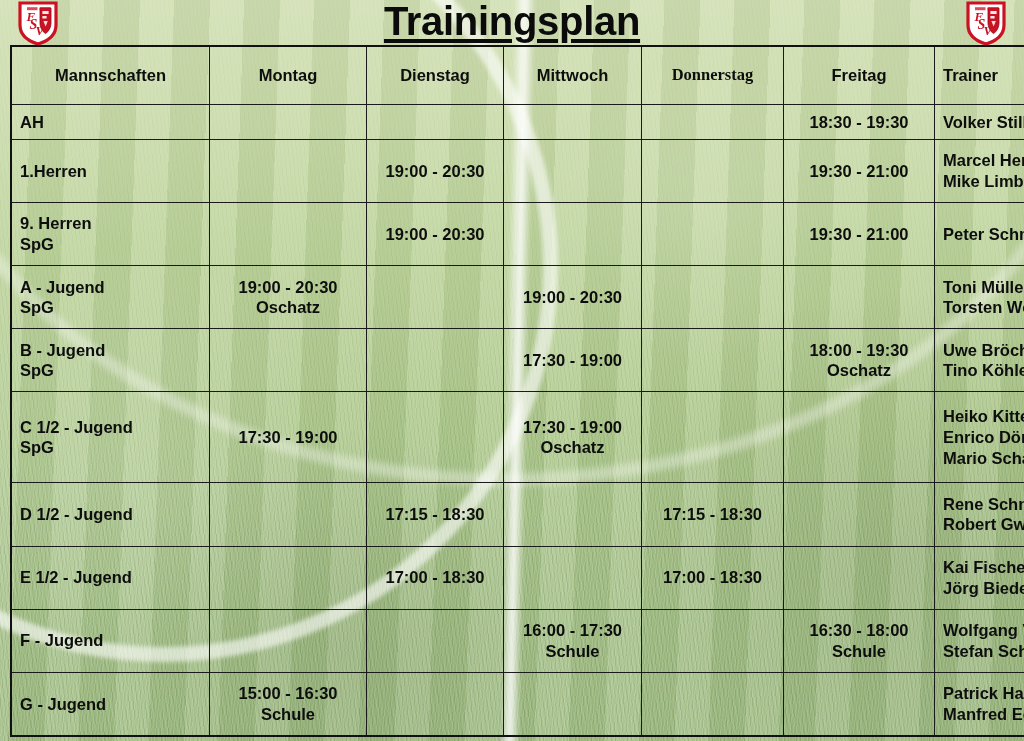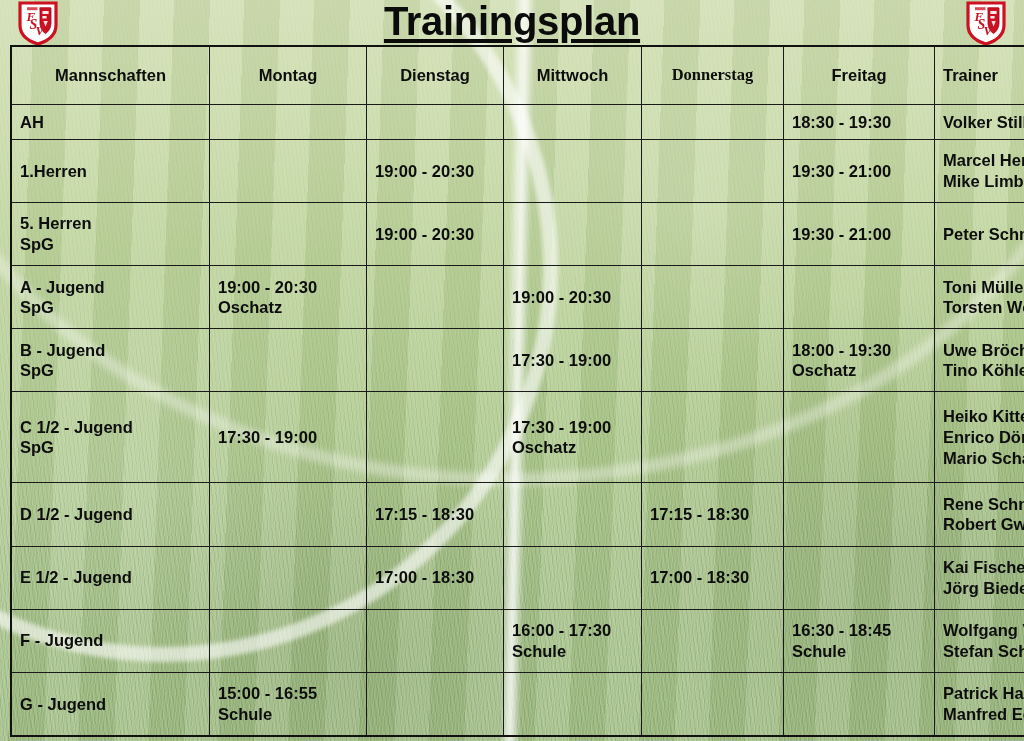--- a/index.html
+++ b/index.html
@@ -91,21 +91,21 @@
   th.col-day-tue{width:120px;margin-top:44px;}
   th.col-day-wed{width:121px;}
   th.col-day-thu{width:125px;font-family:Liberation Serif, serif;}
   th.col-day-fri{width:134px;}
   th.col-trainer{width:183px;}
 
   thead th{height:53px;font-size:19px;text-align:center;}
   thead th.left{text-align:left;padding-left:9px;}
 
   td.team{text-align:left;font-size:17px;}
-  td.slot{font-size:16px;}
+  td.slot{text-align:center;font-size:16px;}
   td.trainer{text-align:left;font-size:16px;padding-left:9px;}
   .sub{display:block;}
   .tline{display:block;}
 </style>
 </head>
 <body>
 
 <div id="pitch">
   <div class="grass-base"></div>
   <div class="grass-stripes"></div>
@@ -192,21 +192,21 @@
         <td class="slot">
           <span class="tline">19:30 - 21:00</span>
         </td>
         <td class="trainer">
           <span class="tline">Marcel Henze</span>
           <span class="tline">Mike Limburg</span>
         </td>
       </tr>
       <tr>
         <td class="team">
-          <span class="tline">5. Herren</span>
+          <span class="tline">9. Herren</span>
           <span class="sub">SpG</span>
         </td>
         <td class="slot"></td>
         <td class="slot">
           <span class="tline">19:00 - 20:30</span>
         </td>
         <td class="slot"></td>
         <td class="slot"></td>
         <td class="slot">
           <span class="tline">19:30 - 21:00</span>
@@ -317,34 +317,34 @@
           <span class="tline">F - Jugend</span>
         </td>
         <td class="slot"></td>
         <td class="slot"></td>
         <td class="slot">
           <span class="tline">16:00 - 17:30</span>
           <span class="sub">Schule</span>
         </td>
         <td class="slot"></td>
         <td class="slot">
-          <span class="tline">16:30 - 18:45</span>
+          <span class="tline">16:30 - 18:00</span>
           <span class="sub">Schule</span>
         </td>
         <td class="trainer">
           <span class="tline">Wolfgang Vogel</span>
           <span class="tline">Stefan Schwenker</span>
         </td>
       </tr>
       <tr>
         <td class="team">
           <span class="tline">G - Jugend</span>
         </td>
         <td class="slot">
-          <span class="tline">15:00 - 16:55</span>
+          <span class="tline">15:00 - 16:30</span>
           <span class="sub">Schule</span>
         </td>
         <td class="slot"></td>
         <td class="slot"></td>
         <td class="slot"></td>
         <td class="slot"></td>
         <td class="trainer">
           <span class="tline">Patrick Hasenkrug</span>
           <span class="tline">Manfred Eckert</span>
         </td>

